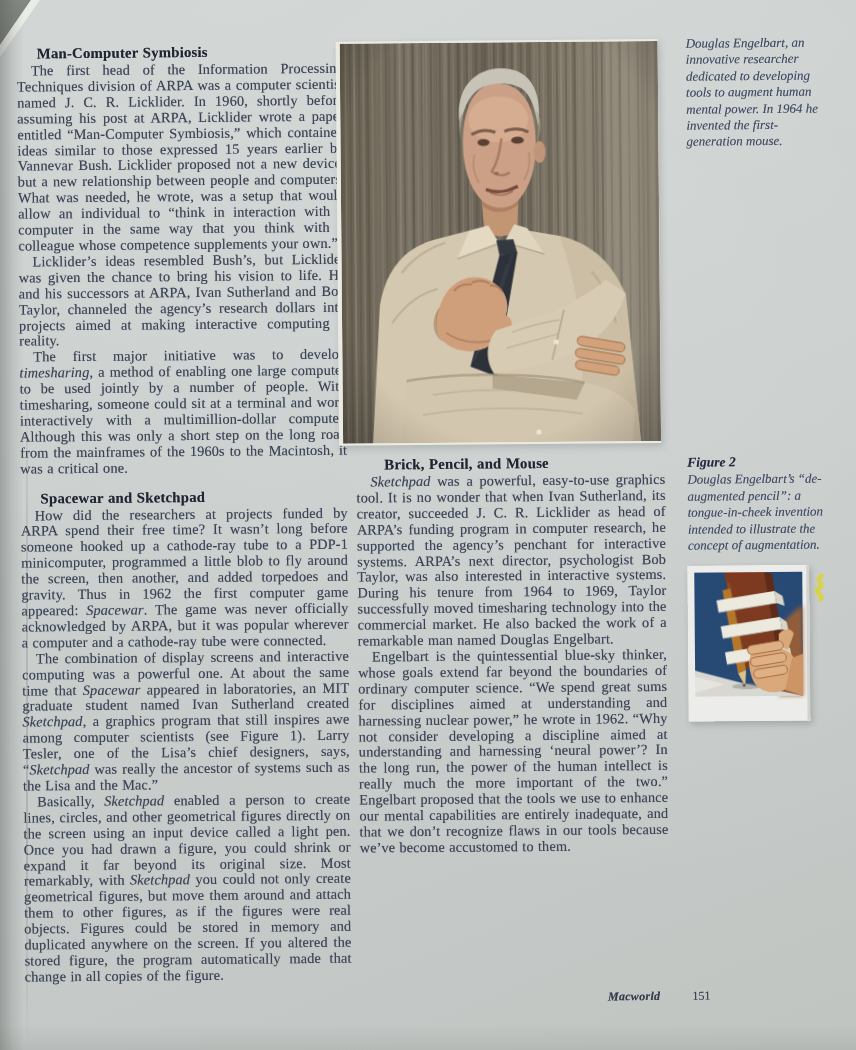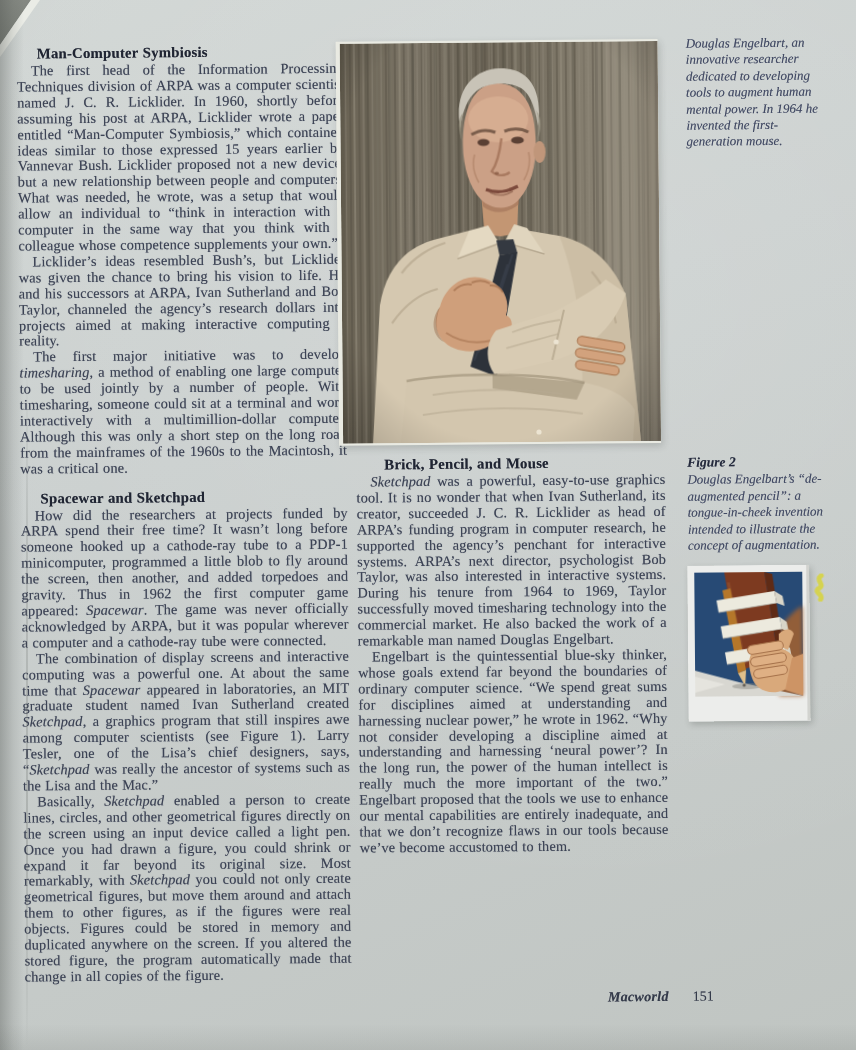--- a/index.html
+++ b/index.html
@@ -41,22 +41,22 @@
   .portrait{position:absolute;left:340px;top:41px;width:322px;height:404px;
     background:#e9eae2;box-shadow:2px 3px 7px rgba(40,44,40,.18);}
   .portrait-inner{position:absolute;left:4px;top:2px;width:318px;height:400px;overflow:hidden;}
   .portrait-inner svg{display:block;filter:blur(0.4px);}
   
   .fig2-photo{position:absolute;left:687px;top:568px;width:122px;height:156px;
     box-shadow:2px 3px 6px rgba(40,44,40,.22);}
   .fig2-photo svg{display:block;}
   .yellow-mark{position:absolute;left:810px;top:577px;width:22px;height:28px;opacity:.85;filter:blur(0.6px);}
   
-  .footer{position:absolute;left:604px;top:991px;display:flex;gap:24px;align-items:baseline;
-    font-size:14px;color:#343a4a;text-shadow:0 0 0.5px rgba(52,58,74,.5);}
+  .footer{position:absolute;left:604px;top:991px;display:flex;gap:32px;align-items:baseline;
+    font-size:12px;color:#343a4a;text-shadow:0 0 0.5px rgba(52,58,74,.5);}
   .footer .mag{font-style:italic;font-weight:600;letter-spacing:0.3px;}
 </style>
 </head>
 <body>
 
 <div class="page">
   <div class="content">
 
     <div class="col left-col scan-text">
       <h3 class="sec">Man-Computer Symbiosis</h3>

